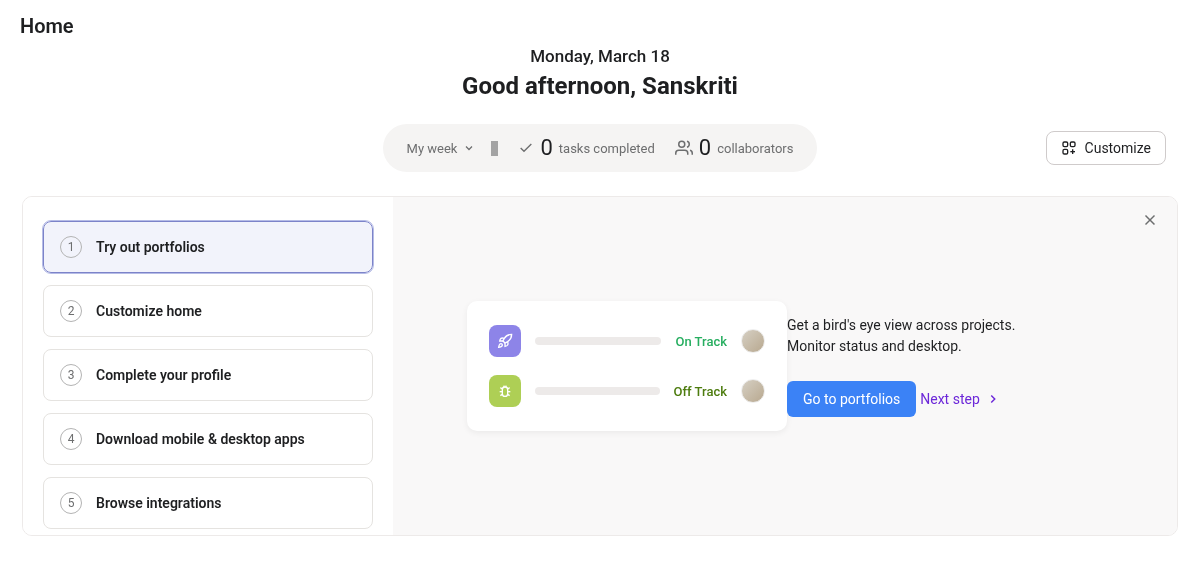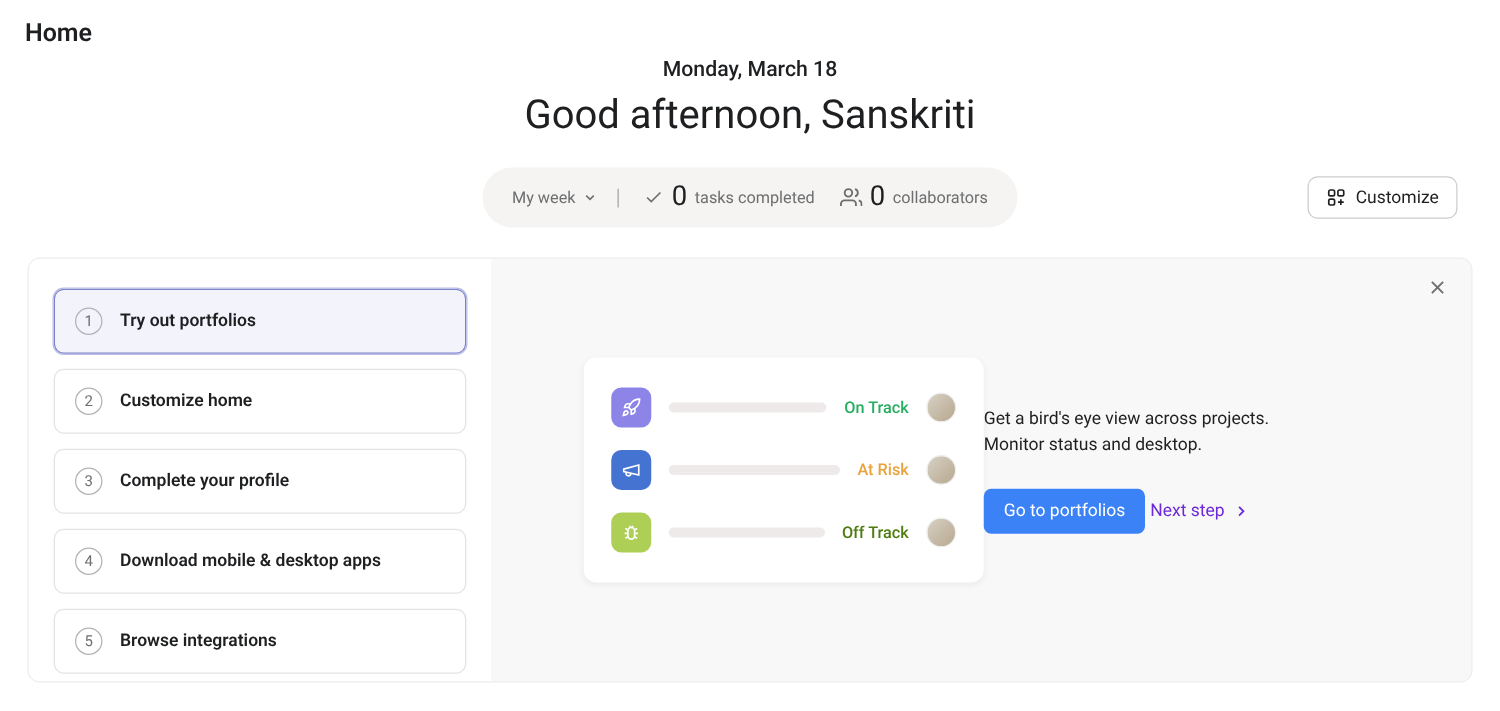--- a/index.html
+++ b/index.html
@@ -23,22 +23,22 @@
     .hero {
       text-align: center;
     }
     .hero-date {
       font-size: 17px;
       font-weight: 500;
       margin-bottom: 6px;
       color: #1e1f21;
     }
     .hero-greeting {
-      font-size: 32px;
-      font-weight: 400;
+      font-size: 24px;
+      font-weight: 700;
     }
     .stats-row {
       position: relative;
       display: flex;
       justify-content: center;
       align-items: center;
       margin-top: 22px;
       height: 52px;
     }
     .stats-pill {
@@ -53,21 +53,21 @@
     .stat-item {
       display: flex;
       align-items: center;
       gap: 6px;
       color: #6d6e6f;
       font-size: 13px;
     }
     .stat-item.myweek {
       cursor: pointer;
       padding-right: 16px;
-      border-right: 1px solid #a3a3a3;
+      border-right: 7px solid #a3a3a3;
     }
     .stat-number {
       font-size: 22px;
       font-weight: 400;
       color: #1e1f21;
       line-height: 1;
     }
     .stat-icon {
       color: #6d6e6f;
     }
@@ -316,31 +316,20 @@
           <div class="preview-icon purple">
             <svg width="16" height="16" viewBox="0 0 24 24" fill="none" stroke="currentColor" stroke-width="2">
               <path d="M4.5 16.5c-1.5 1.26-2 5-2 5s3.74-.5 5-2c.71-.84.7-2.13-.09-2.91a2.18 2.18 0 0 0-2.91-.09z"></path>
               <path d="M12 15l-3-3a22 22 0 0 1 2-3.95A12.88 12.88 0 0 1 22 2c0 2.72-.78 7.5-6 11a22.35 22.35 0 0 1-4 2z"></path>
               <path d="M9 12H4s.55-3.03 2-4c1.62-1.08 5 0 5 0"></path>
               <path d="M12 15v5s3.03-.55 4-2c1.08-1.62 0-5 0-5"></path>
             </svg>
           </div>
           <div class="preview-bar"></div>
           <span class="preview-status status-green">On Track</span>
-          <div class="avatar"></div>
-        </div>
-        <div class="preview-row">
-          <div class="preview-icon blue">
-            <svg width="16" height="16" viewBox="0 0 24 24" fill="none" stroke="currentColor" stroke-width="2">
-              <path d="M3 11l18-5v12L3 14v-3z"></path>
-              <path d="M11.6 16.8a3 3 0 1 1-5.8-1.6"></path>
-            </svg>
-          </div>
-          <div class="preview-bar"></div>
-          <span class="preview-status status-amber">At Risk</span>
           <div class="avatar"></div>
         </div>
         <div class="preview-row">
           <div class="preview-icon green">
             <svg width="16" height="16" viewBox="0 0 24 24" fill="none" stroke="currentColor" stroke-width="2">
               <rect x="8" y="6" width="8" height="14" rx="4"></rect>
               <path d="M19 7l-3 2"></path>
               <path d="M5 7l3 2"></path>
               <path d="M19 19l-3-2"></path>
               <path d="M5 19l3-2"></path>

